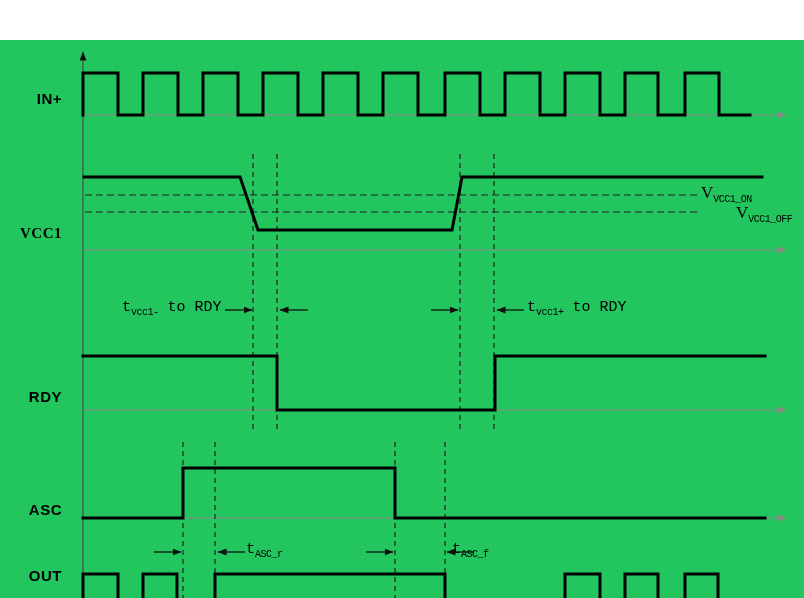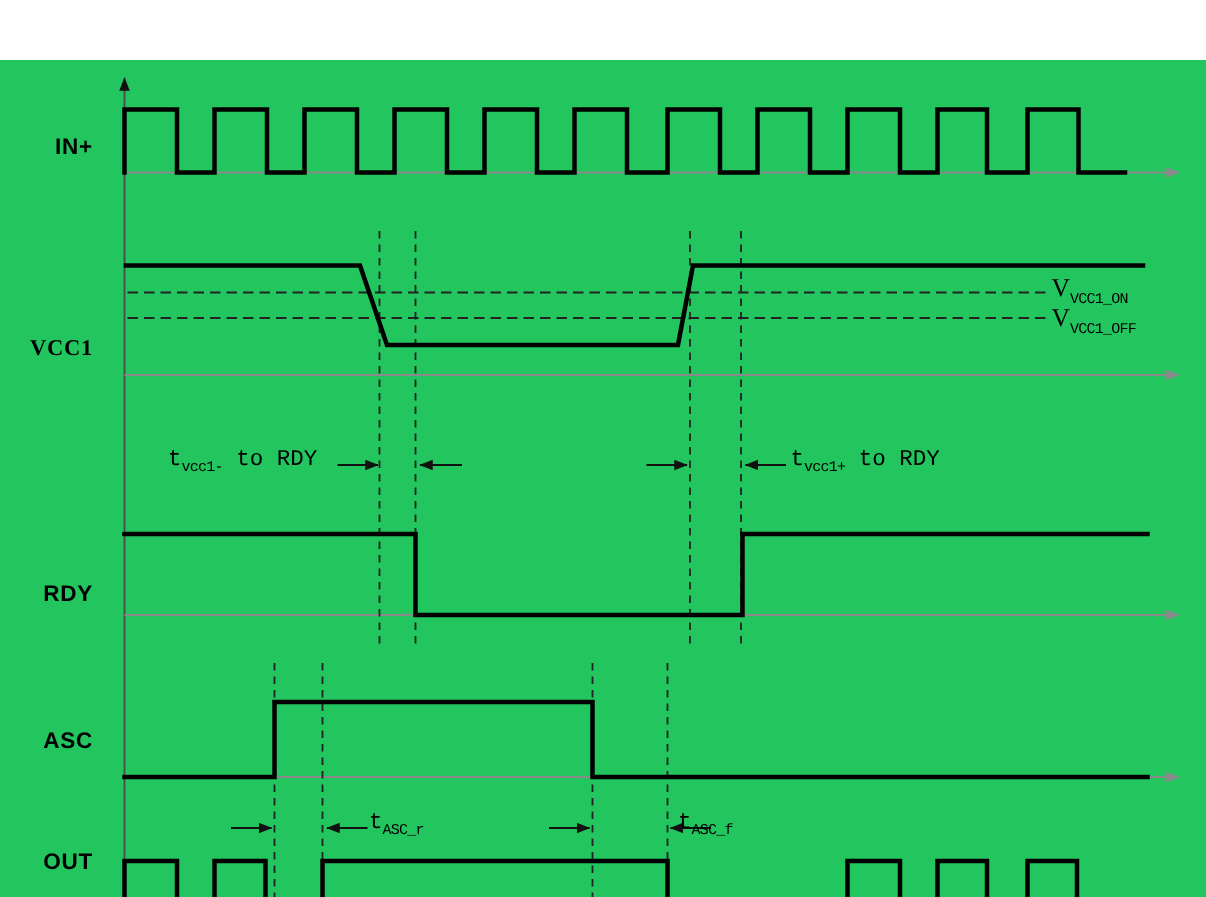--- a/index.html
+++ b/index.html
@@ -76,23 +76,23 @@
         <line x1="154" y1="512" x2="181" y2="512" stroke="#111111" stroke-width="1.3" marker-end="url(#arrDark)"></line>
         <line x1="245" y1="512" x2="218" y2="512" stroke="#111111" stroke-width="1.3" marker-end="url(#arrDark)"></line>
         <line x1="366" y1="512" x2="393" y2="512" stroke="#111111" stroke-width="1.3" marker-end="url(#arrDark)"></line>
         <line x1="474" y1="512" x2="447" y2="512" stroke="#111111" stroke-width="1.3" marker-end="url(#arrDark)"></line>
       </g>
     </svg>
 
   <div class="sig-label" style="left: 62px; top: 58px;"><span>IN+</span></div>
   <div class="sig-label" style="left: 62px; top: 193px; font-family: Liberation Serif, serif;"><span>VCC1</span></div>
   <div class="sig-label" style="left: 62px; top: 356px;"><span>RDY</span></div>
-  <div class="sig-label" style="left: 62px; top: 454px;"><span>ASC</span></div>
+  <div class="sig-label" style="left: 62px; top: 469px;"><span>ASC</span></div>
   <div class="sig-label" style="left: 62px; top: 535px;"><span>OUT</span></div>
 
   <div class="thr-label" style="left: 701px; top: 154px;"><span>V</span><sub>VCC1_ON</sub></div>
-  <div class="thr-label" style="left: 701px; top: 174px;"><span>V</span><sub>VCC1_OFF</sub></div>
+  <div class="thr-label" style="left: 736px; top: 174px;"><span>V</span><sub>VCC1_OFF</sub></div>
 
-  <div class="ann" style="left: 112px; top: 269px;"><span>t</span><sub>vcc1-</sub><span> to RDY</span></div>
+  <div class="ann" style="left: 122px; top: 269px;"><span>t</span><sub>vcc1-</sub><span> to RDY</span></div>
   <div class="ann" style="left: 527px; top: 269px; font-family: Liberation Mono, monospace;"><span>t</span><sub>vcc1+</sub><span> to RDY</span></div>
   <div class="ann" style="left: 246px; top: 511px;"><span>t</span><sub>ASC_r</sub><span></span></div>
   <div class="ann" style="left: 452px; top: 511px;"><span>t</span><sub>ASC_f</sub><span></span></div>
 </div>
 
 </body></html>

